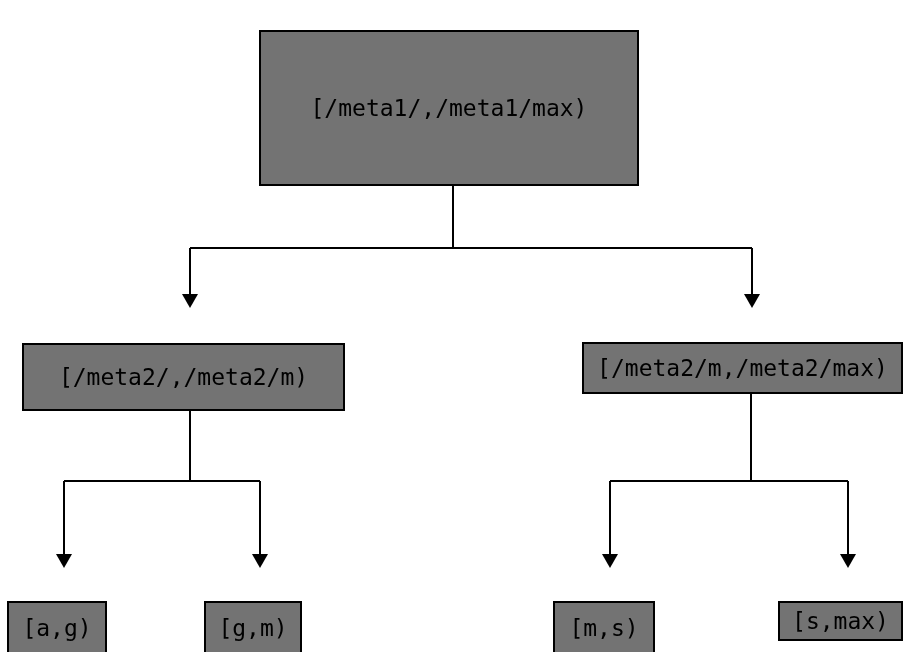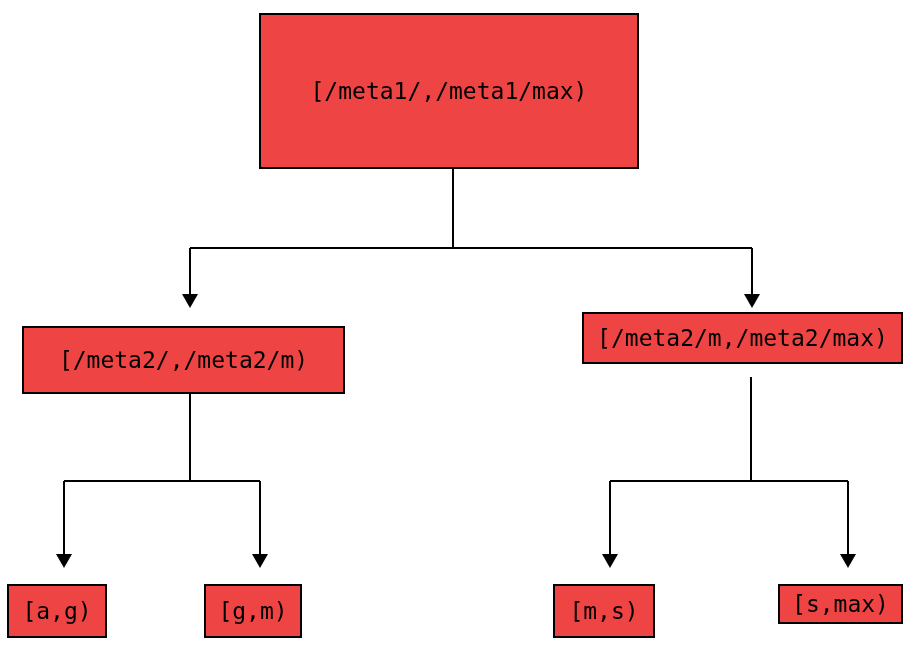--- a/index.html
+++ b/index.html
@@ -25,32 +25,33 @@
     stroke-width: 2;
   }
   .edges polygon {
     fill: #000000;
     stroke: none;
   }
   .node {
     position: absolute;
     box-sizing: border-box;
     border: 2.5px solid #000000;
-    background: #ef4444;
+    background: #737373;
     display: flex;
     align-items: center;
     justify-content: center;
     color: #000000;
     font-size: 23px;
     line-height: 1;
     white-space: nowrap;
+    margin-top: 17px;
   }
   .node-root   { left: 259px; top: 13px;  width: 380px; height: 156px; }
   .node-left   { left: 22px;  top: 326px; width: 323px; height: 68px; }
-  .node-right  { left: 582px; top: 312px; width: 321px; height: 52px; }
+  .node-right  { left: 582px; top: 325px; width: 321px; height: 52px; }
   .node-ag     { left: 7px;   top: 584px; width: 100px; height: 54px; }
   .node-gm     { left: 204px; top: 584px; width: 98px;  height: 54px; }
   .node-ms     { left: 553px; top: 584px; width: 102px; height: 54px; }
   .node-smax   { left: 778px; top: 584px; width: 125px; height: 40px; }
 </style>
 </head>
 <body>
 
 <div class="canvas">
 

